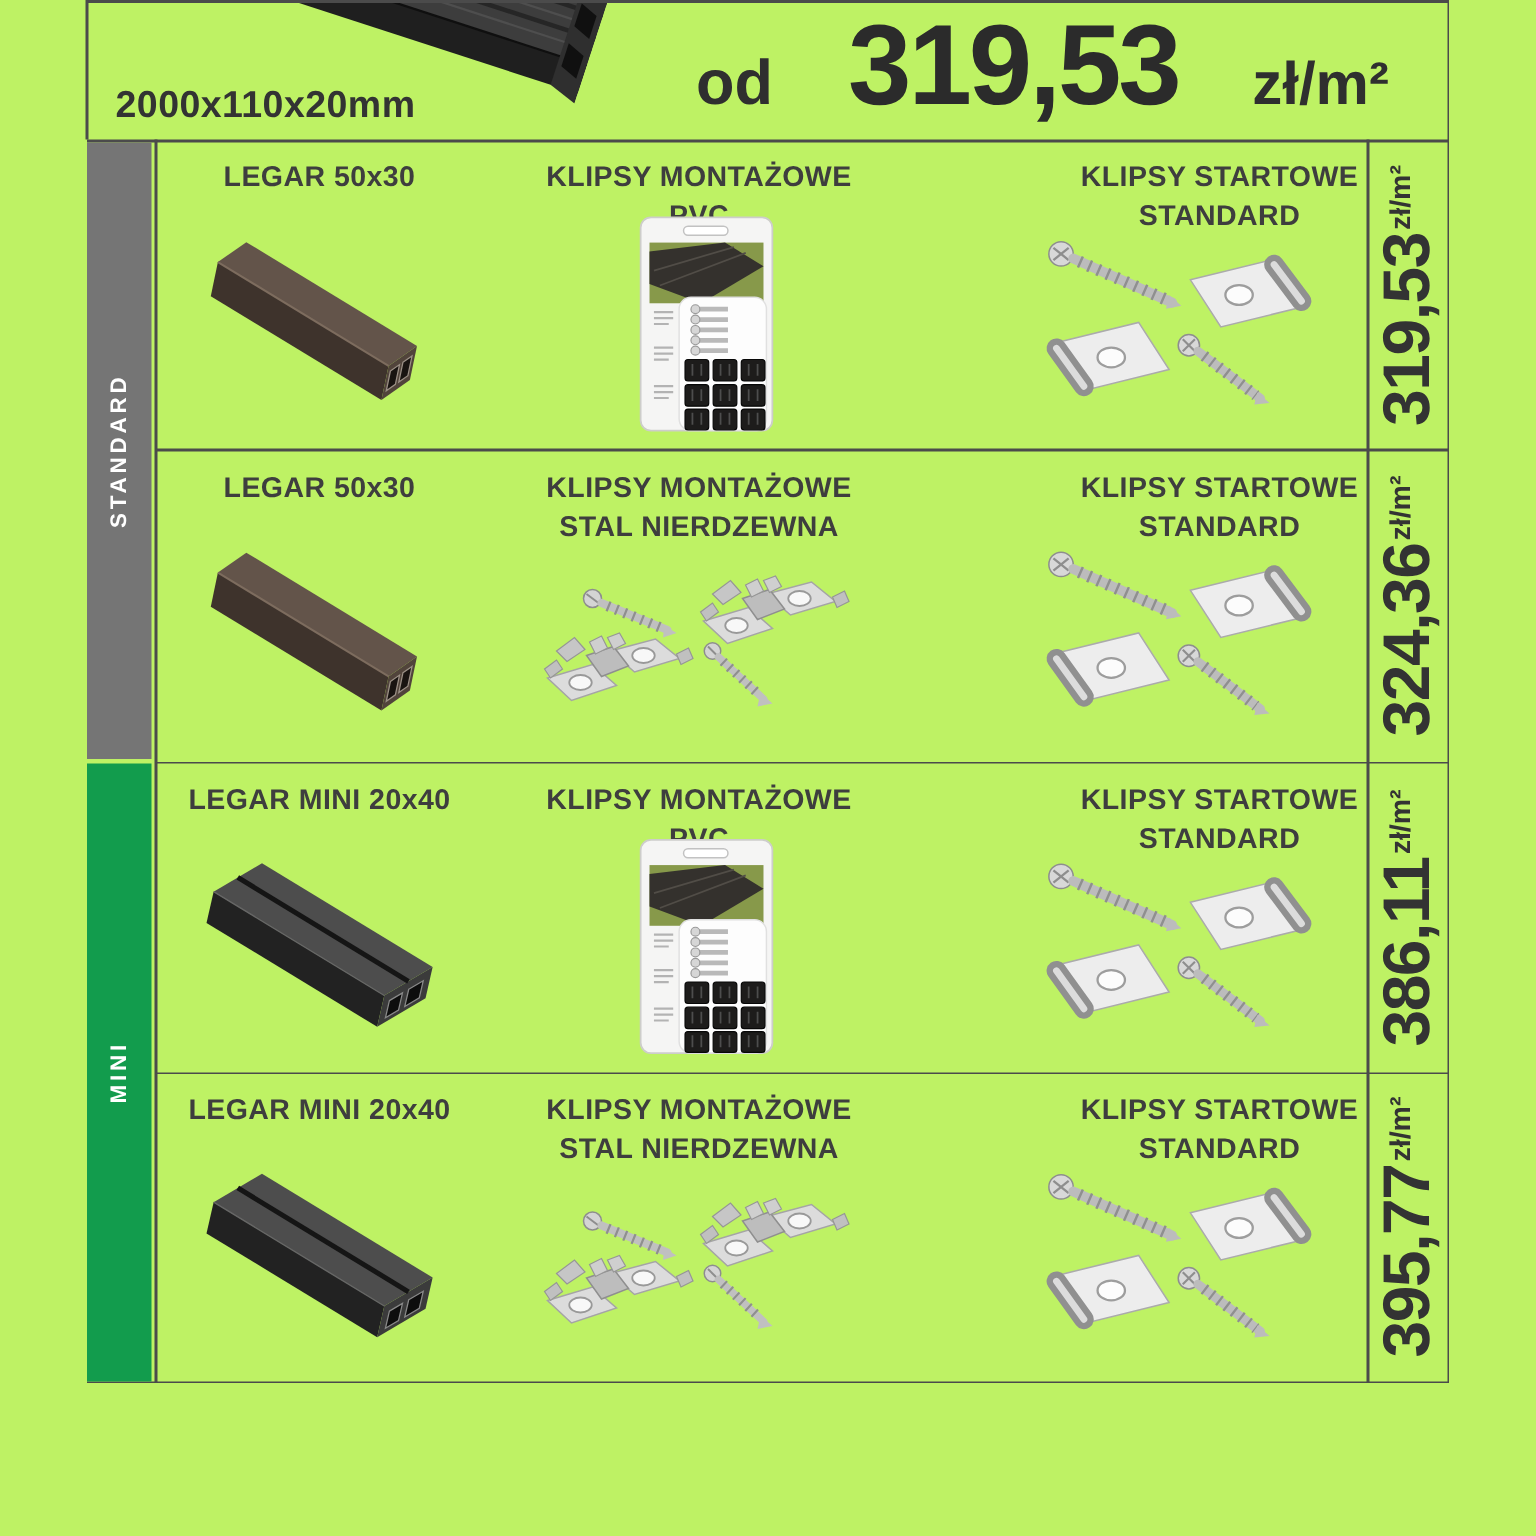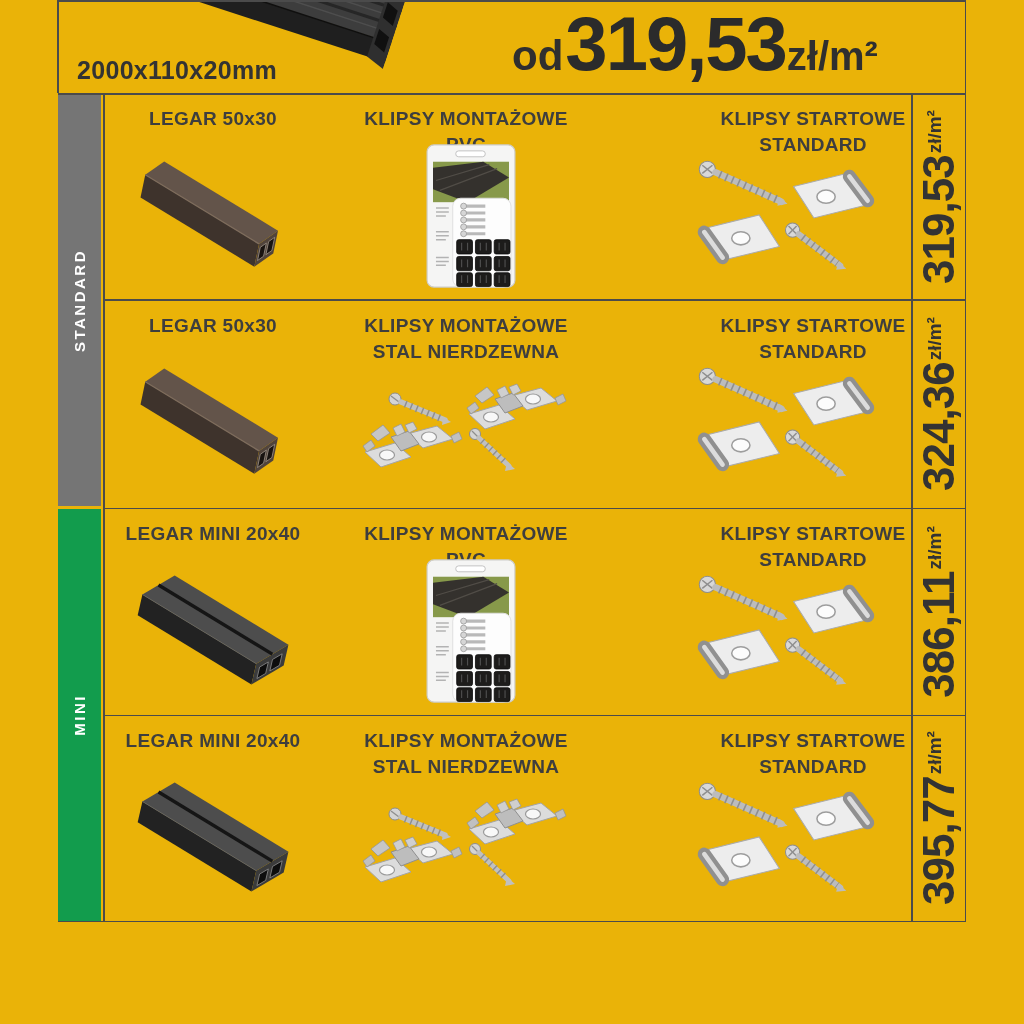--- a/index.html
+++ b/index.html
@@ -1,28 +1,28 @@
 <!DOCTYPE html>
 <html><head>
 <meta charset="utf-8">
 <style>
   * { margin:0; padding:0; box-sizing:border-box; }
   html,body { background:#ffffff; }
   .canvas {
     position:relative; width:1024px; height:1024px;
-    background:#eab308; overflow:hidden;
+    background:#bef264; overflow:hidden;
     font-family:"Liberation Sans", sans-serif;
   }
   
   .board-wrap { position:absolute; left:105px; top:-80px; width:300px; height:115px;
                 transform:rotate(18deg); }
   .dims { position:absolute; left:58px; top:56px; width:238px; text-align:center;
           font-size:25px; font-weight:700; color:#333; letter-spacing:.3px; }
   .hdr-price { position:absolute; left:505px; top:0; width:380px; height:88px;
-               display:flex; align-items:baseline; justify-content:center; }
+               display:flex; align-items:baseline; justify-content:center;gap:48px; }
   .hp-od   { font-size:42px; font-weight:700; color:#2f2f2f; margin-right:2px; }
   .hp-val  { font-size:76px; font-weight:700; color:#2b2b2b; letter-spacing:-2px; }
   .hp-unit { font-size:40px; font-weight:700; color:#2f2f2f; margin-left:1px; }
   
   .bline { position:absolute; background:#4b4b4b; }
   
   .side { position:absolute; left:58px; width:43px; display:flex;
           align-items:center; justify-content:center; }
   .side-standard { top:95px;  height:411px; background:#757575; }
   .side-mini     { top:509px; height:412px; background:#129C4D; }

